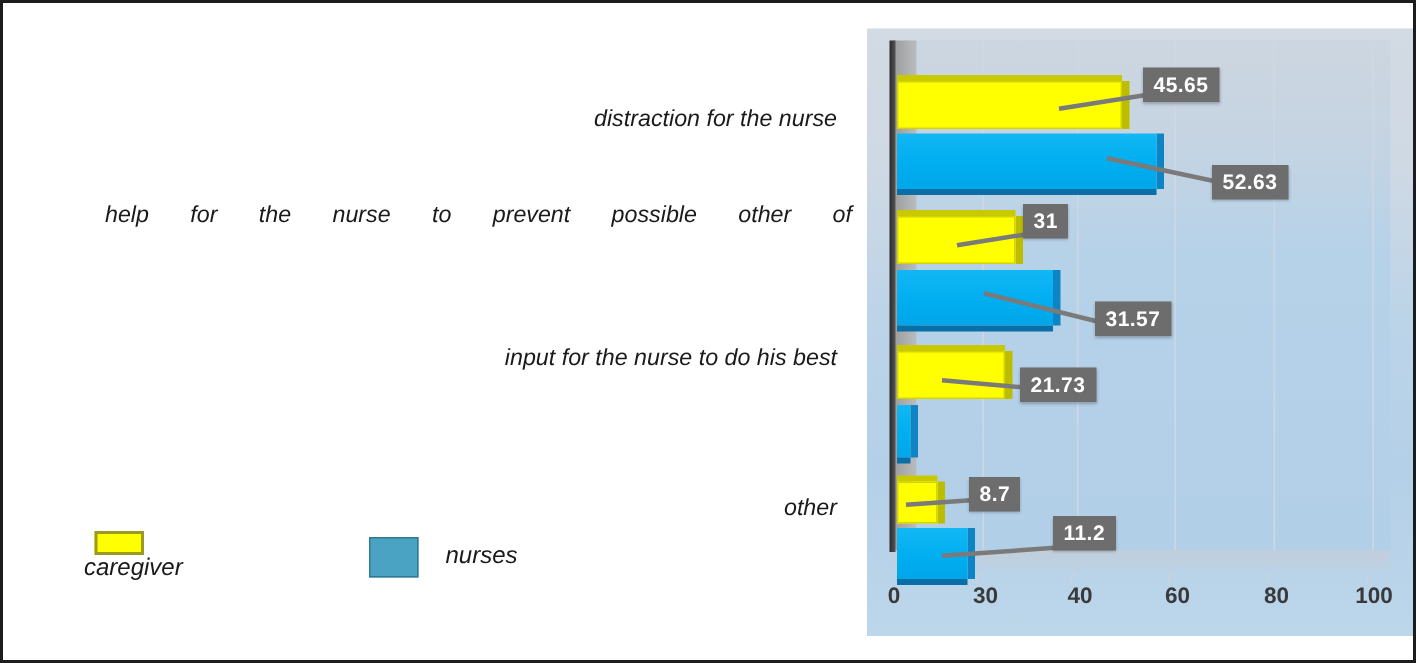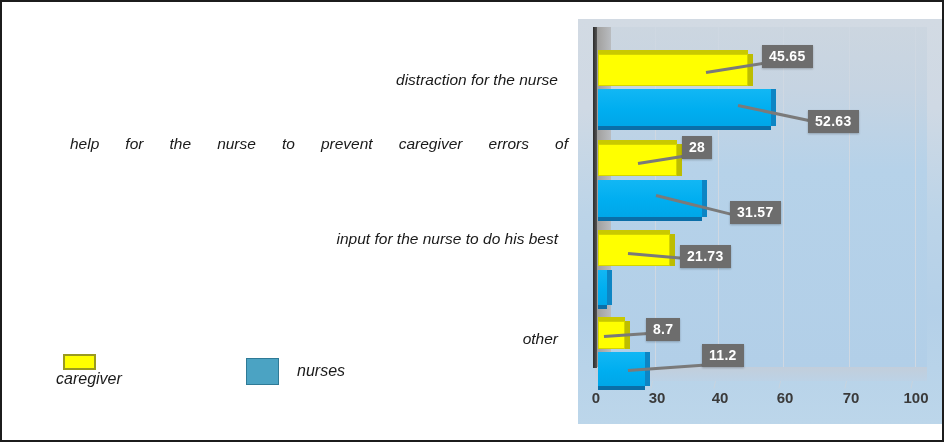--- a/index.html
+++ b/index.html
@@ -87,21 +87,21 @@
 </head>
 <body>
 
 <div id="frame">
 
   <div id="labels">
 
     <div class="catlabel" id="cat0">distraction for the nurse</div>
 
     <div class="catlabel" id="cat1">
-      <span class="l1">help for the nurse to prevent caregiver errors of</span>
+      <span class="l1">help for the nurse to prevent possible other of</span>
     </div>
 
     <div class="catlabel" id="cat2">input for the nurse to do his best</div>
 
     <div class="catlabel" id="cat3">other</div>
 
     <div id="legend">
       <div class="lg-item" id="lg0">
         <span class="lg-sw caregiver"></span>
         <span class="lg-tx">caregiver</span>
@@ -156,21 +156,21 @@
         <span class="side"></span>
         <span class="face"></span>
       </div>
       <div class="bar blue" style="left:20px;top:161px;width:104px;height:37px;">
         <span class="side"></span>
         <span class="face"></span>
         <span class="bot"></span>
       </div>
 
       <div class="leader" style="left:60px;top:143px;width:48px;transform:rotate(-9deg);"></div>
-      <div class="dlabel" style="left:104px;top:117px;">28</div>
+      <div class="dlabel" style="left:104px;top:117px;">31</div>
 
       <div class="leader" style="left:78px;top:175px;width:80px;transform:rotate(14deg);"></div>
       <div class="dlabel" style="left:152px;top:182px;">31.57</div>
 
       <div class="bar yellow" style="left:20px;top:215px;width:72px;height:32px;">
         <span class="top3d"></span>
         <span class="side"></span>
         <span class="face"></span>
       </div>
       <div class="bar blue" style="left:20px;top:251px;width:9px;height:35px;">
@@ -196,18 +196,18 @@
       <div class="leader" style="left:26px;top:316px;width:48px;transform:rotate(-4deg);"></div>
       <div class="dlabel" style="left:68px;top:299px;">8.7</div>
 
       <div class="leader" style="left:50px;top:350px;width:78px;transform:rotate(-4deg);"></div>
       <div class="dlabel" style="left:124px;top:325px;">11.2</div>
 
       <div class="tick" style="left:18px;top:370px;">0</div>
       <div class="tick" style="left:79px;top:370px;">30</div>
       <div class="tick" style="left:142px;top:370px;">40</div>
       <div class="tick" style="left:207px;top:370px;">60</div>
-      <div class="tick" style="left:273px;top:370px;">70</div>
+      <div class="tick" style="left:273px;top:370px;">80</div>
       <div class="tick" style="left:338px;top:370px;">100</div>
 
     </div>
   </div>
 </div>
 
 </body></html>

